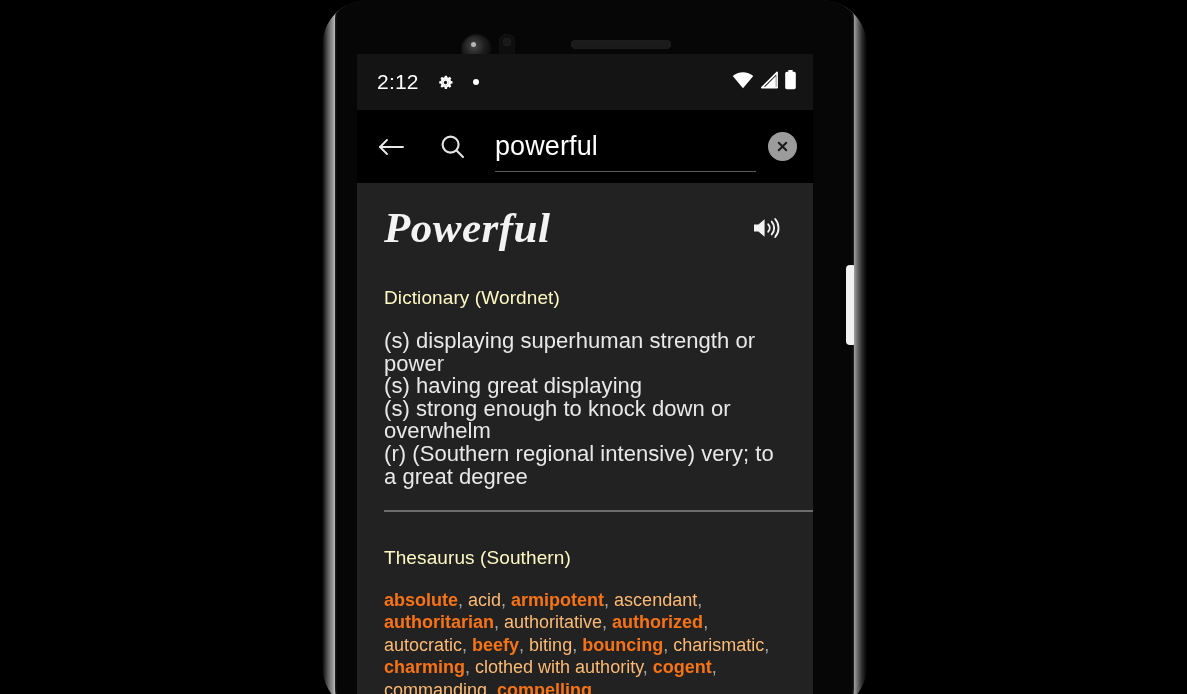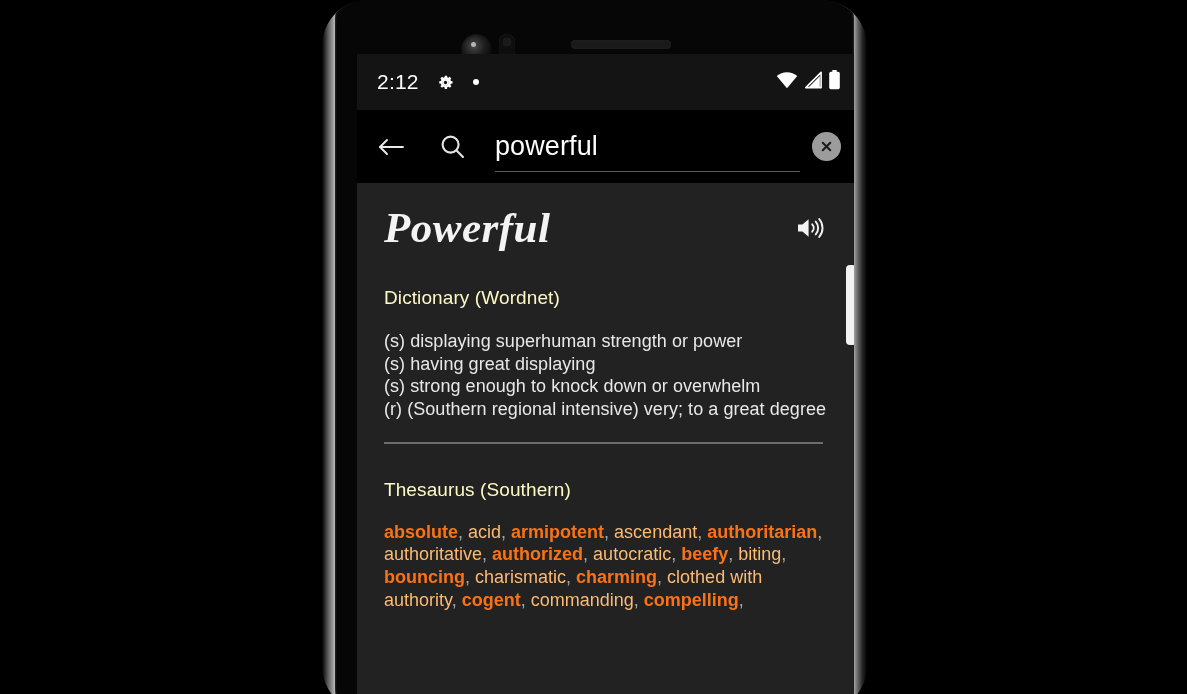--- a/index.html
+++ b/index.html
@@ -59,21 +59,21 @@
     box-shadow:inset 0 0 1px #343434;
   }
   .power-button{
     position:absolute; right:-2px; top:287px; width:10px; height:80px;
     border-radius:4px; background:#f2f2f2;
   }
 
   
   .screen{
     position:absolute; left:22px; top:76px;
-    width:500px; height:640px;
+    width:456px; height:640px;
     background:#222222; overflow:hidden;
   }
 
   
   .statusbar{
     position:relative; height:56px; background:#141414;
     display:flex; align-items:center; padding:0 16px 0 20px;
   }
   .sb-time{ color:#fff; font-size:21px; letter-spacing:.2px; }
   .sb-gear{ margin-left:17px; display:flex; align-items:center; }
@@ -103,21 +103,21 @@
   .content{ background:#222; height:511px; padding:0 27px; position:relative; }
   .title-row{ display:flex; align-items:center; padding-top:20px; }
   .word-title{
     font-family:"Liberation Serif", serif; font-weight:bold; font-style:italic;
     font-size:43px; color:#f3f3f3; letter-spacing:.5px;
   }
   .speak-btn{ margin-left:auto; display:flex; align-items:center; padding-right:3px; }
 
   .section-head{ color:#fef9c3; font-size:19px; margin-top:35px; letter-spacing:.1px; }
   .defs{ margin-top:21px; }
-  .def-line{ color:#e8e8e8; font-size:18px; line-height:22.6px; letter-spacing:.05px; }
+  .def-line{ color:#e8e8e8; font-size:22px; line-height:22.6px; letter-spacing:.05px; }
 
   .divider{ height:1.5px; background:#6d6d6d; margin:22px 0 0 0; width:439px; }
 
   .thes-words{ margin-top:20px; font-size:18px; line-height:22.6px; }
   .thes-words .w-strong{ color:#f97316; font-weight:bold; }
   .thes-words .w-dim{ color:#fdba74; }
   .thes-words .sep{ color:#a8a8a8; }
 </style>
 </head>
 <body>

